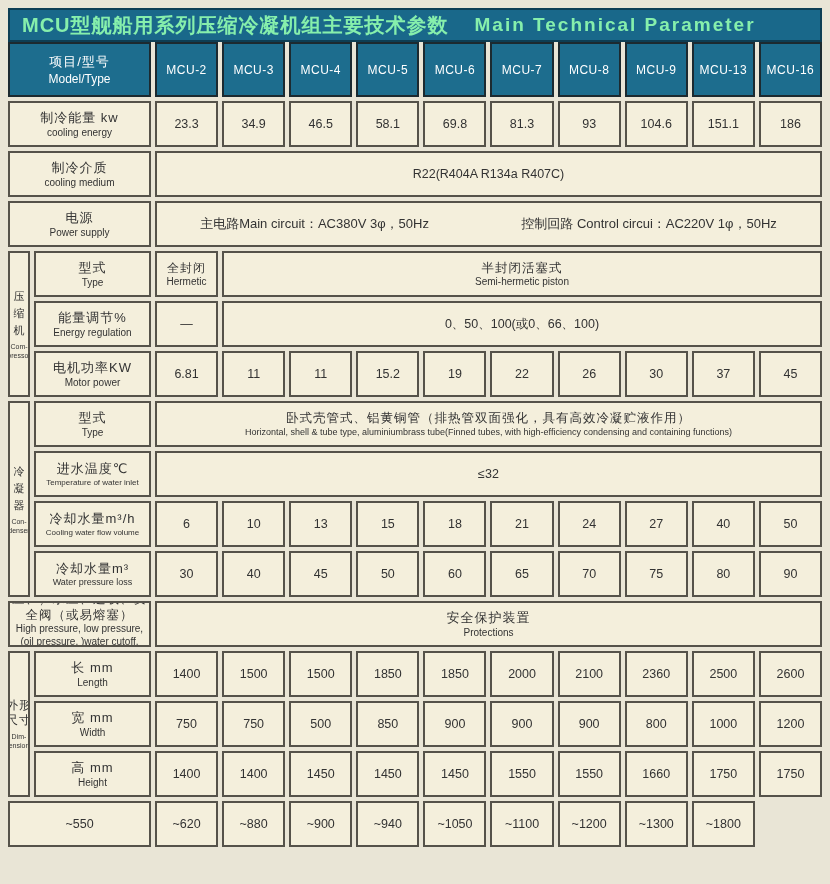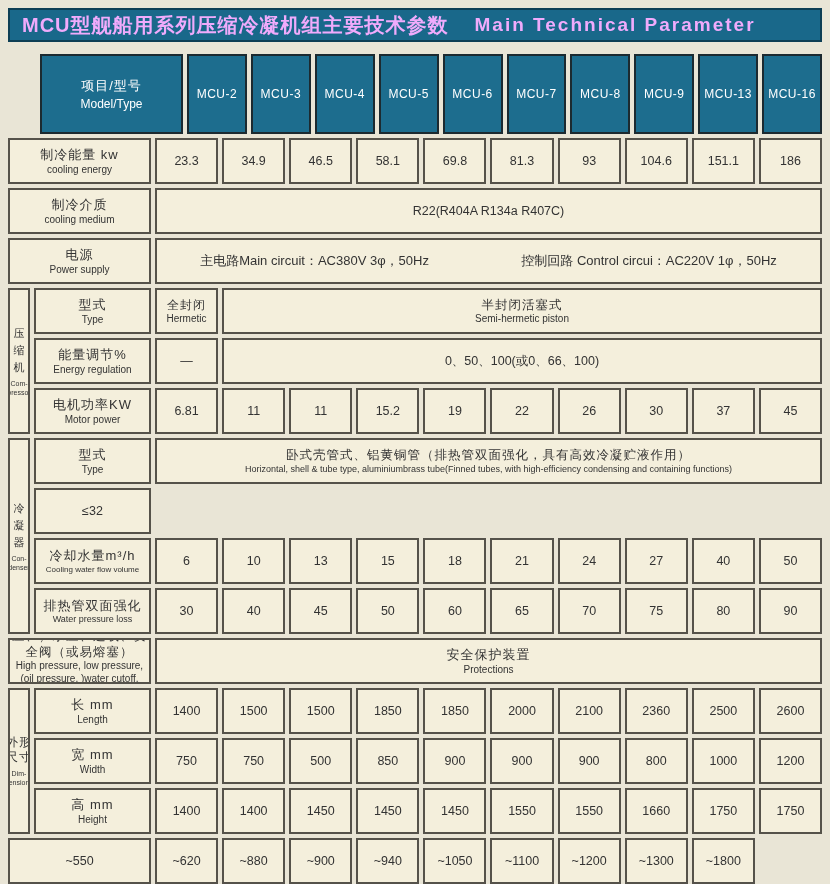--- a/index.html
+++ b/index.html
@@ -2,29 +2,29 @@
 <html><head>
 <meta charset="utf-8">
 <style>
   * { margin:0; padding:0; box-sizing:border-box; }
   body { font-family:"Liberation Sans","DejaVu Sans",sans-serif; background:#cfccbf; }
   .page { width:830px; height:884px; background:#e9e5d6; padding:8px; }
 
   .titlebar{
     height:34px; background:#19688a; border:2px solid #0d3e54;
     display:flex; align-items:center; padding:0 12px; gap:26px;
-    margin-bottom:12px; color:#f0abfc;
+    color:#86efac;
   }
   .tzh{ font-size:20px; font-weight:bold; letter-spacing:1px; white-space:nowrap; }
   .ten{ font-size:19px; font-weight:bold; letter-spacing:2px; white-space:nowrap; }
 
   .table{ display:flex; flex-direction:column; gap:4px; }
 
   .r{ display:grid; gap:0 4px; }
-  .rh   { grid-template-columns:143px repeat(10,1fr); height:80px;margin-left:32px; }
+  .rh   { grid-template-columns:143px repeat(10,1fr); height:55px; }
   .r10  { grid-template-columns:143px repeat(10,1fr); height:46px; }
   .rspan{ grid-template-columns:143px 1fr; height:46px; }
 
   .grp  { display:grid; grid-template-columns:22px 1fr; gap:0 4px; }
   .grows{ display:flex; flex-direction:column; gap:4px; }
   .g10  { grid-template-columns:117px repeat(10,1fr); height:46px; }
   .gspan{ grid-template-columns:117px 1fr; height:46px; }
   .gfspan{ grid-template-columns:117px 63px 1fr; height:46px; }
 
   .c{
@@ -175,41 +175,45 @@
           <div class="c">
             <div class="zh">型式</div>
             <div class="en">Type</div>
           </div>
           <div class="c">
             <div class="wide-zh">卧式壳管式、铝黄铜管（排热管双面强化，具有高效冷凝贮液作用）</div>
             <div class="wide-en">Horizontal, shell &amp; tube type, aluminiumbrass tube(Finned tubes, with high-efficiency condensing and containing functions)</div>
           </div>
         </div>
         <div class="r gspan">
+          <div class="c">
+            <div class="zh">进水温度℃</div>
+            <div class="en sm">Temperature of water inlet</div>
+          </div>
           <div class="c val">≤32</div>
         </div>
         <div class="r g10">
           <div class="c">
             <div class="zh">冷却水量m³/h</div>
             <div class="en sm">Cooling water flow volume</div>
           </div>
         <div class="c val">6</div>
             <div class="c val">10</div>
             <div class="c val">13</div>
             <div class="c val">15</div>
             <div class="c val">18</div>
             <div class="c val">21</div>
             <div class="c val">24</div>
             <div class="c val">27</div>
             <div class="c val">40</div>
             <div class="c val">50</div>
           </div>
         <div class="r g10">
           <div class="c">
-            <div class="zh">排热管双面强化</div>
+            <div class="zh">冷却水量m³</div>
             <div class="en" style="font-size:9px">Water pressure loss</div>
           </div>
         <div class="c val">30</div>
             <div class="c val">40</div>
             <div class="c val">45</div>
             <div class="c val">50</div>
             <div class="c val">60</div>
             <div class="c val">65</div>
             <div class="c val">70</div>
             <div class="c val">75</div>

